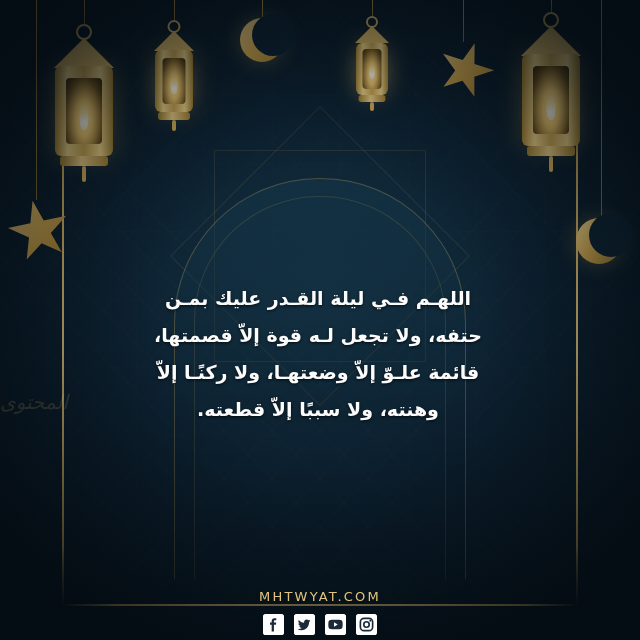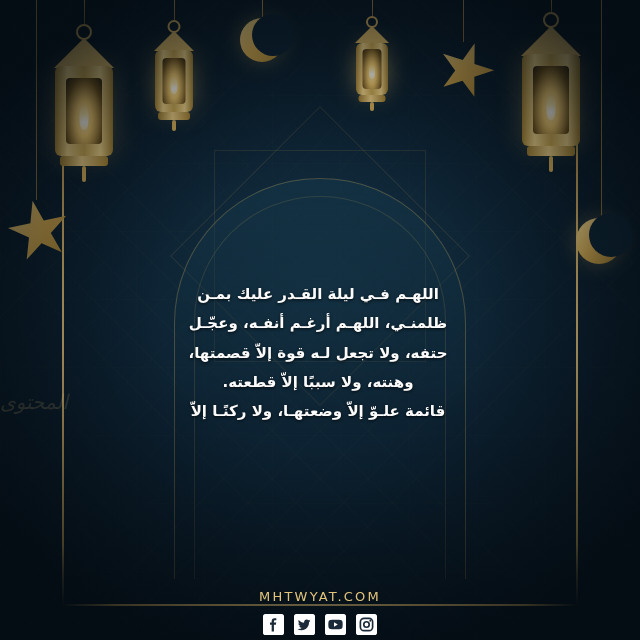--- a/index.html
+++ b/index.html
@@ -195,21 +195,21 @@
   .quote {
     position: absolute;
     left: 96px;
     right: 100px;
     top: 280px;
     text-align: center;
     direction: rtl;
     color: #fbfbfb;
     font-family: "DejaVu Sans", sans-serif;
     font-weight: bold;
-    font-size: 15px;
+    font-size: 19px;
     line-height: 1.95;
     letter-spacing: 0px;
     text-shadow: 0 1px 3px rgba(0,0,0,0.75);
   }
 
   
   .watermark {
     position: absolute;
     left: 0; right: 0;
     top: 390px;
@@ -329,24 +329,23 @@
 
   <div class="crescent" style="left:576px; top:218px; width:46px; height:46px;"></div>
   <div style="position:absolute; left:589px; top:213px; width:44px; height:44px; border-radius:50%; background:#0e2433;"></div>
 
   <div class="vignette"></div>
 
   <div class="watermark">المحتوى</div>
 
   <div class="quote">
     <div>اللهـم فـي ليلة القـدر عليك بمـن</div>
-    <div>ظلمنـي، اللهـم أرغـم أنفـه، وعجّـل</div>
     <div>حتفه، ولا تجعل لـه قوة إلاّ قصمتها،</div>
+    <div>قائمة علـوّ إلاّ وضعتهـا، ولا ركنًـا إلاّ</div>
     <div>وهنته، ولا سببًا إلاّ قطعته.</div>
-    <div>قائمة علـوّ إلاّ وضعتهـا، ولا ركنًـا إلاّ</div>
   </div>
 
   <div class="site">MHTWYAT.COM</div>
 
   <div class="social">
     <span class="ic">
       <svg width="21" height="21" viewBox="0 0 24 24" aria-hidden="true">
         <rect width="24" height="24" rx="3" fill="#ffffff"></rect>
         <path d="M15.2 7.2h-1.8c-.5 0-.9.4-.9 1v1.6h2.6l-.4 2.6h-2.2V20H9.9v-7.6H8V9.8h1.9V8.1c0-2 1.2-3.3 3.1-3.3h2.2v2.4z" fill="#1b2a38"></path>
       </svg>

